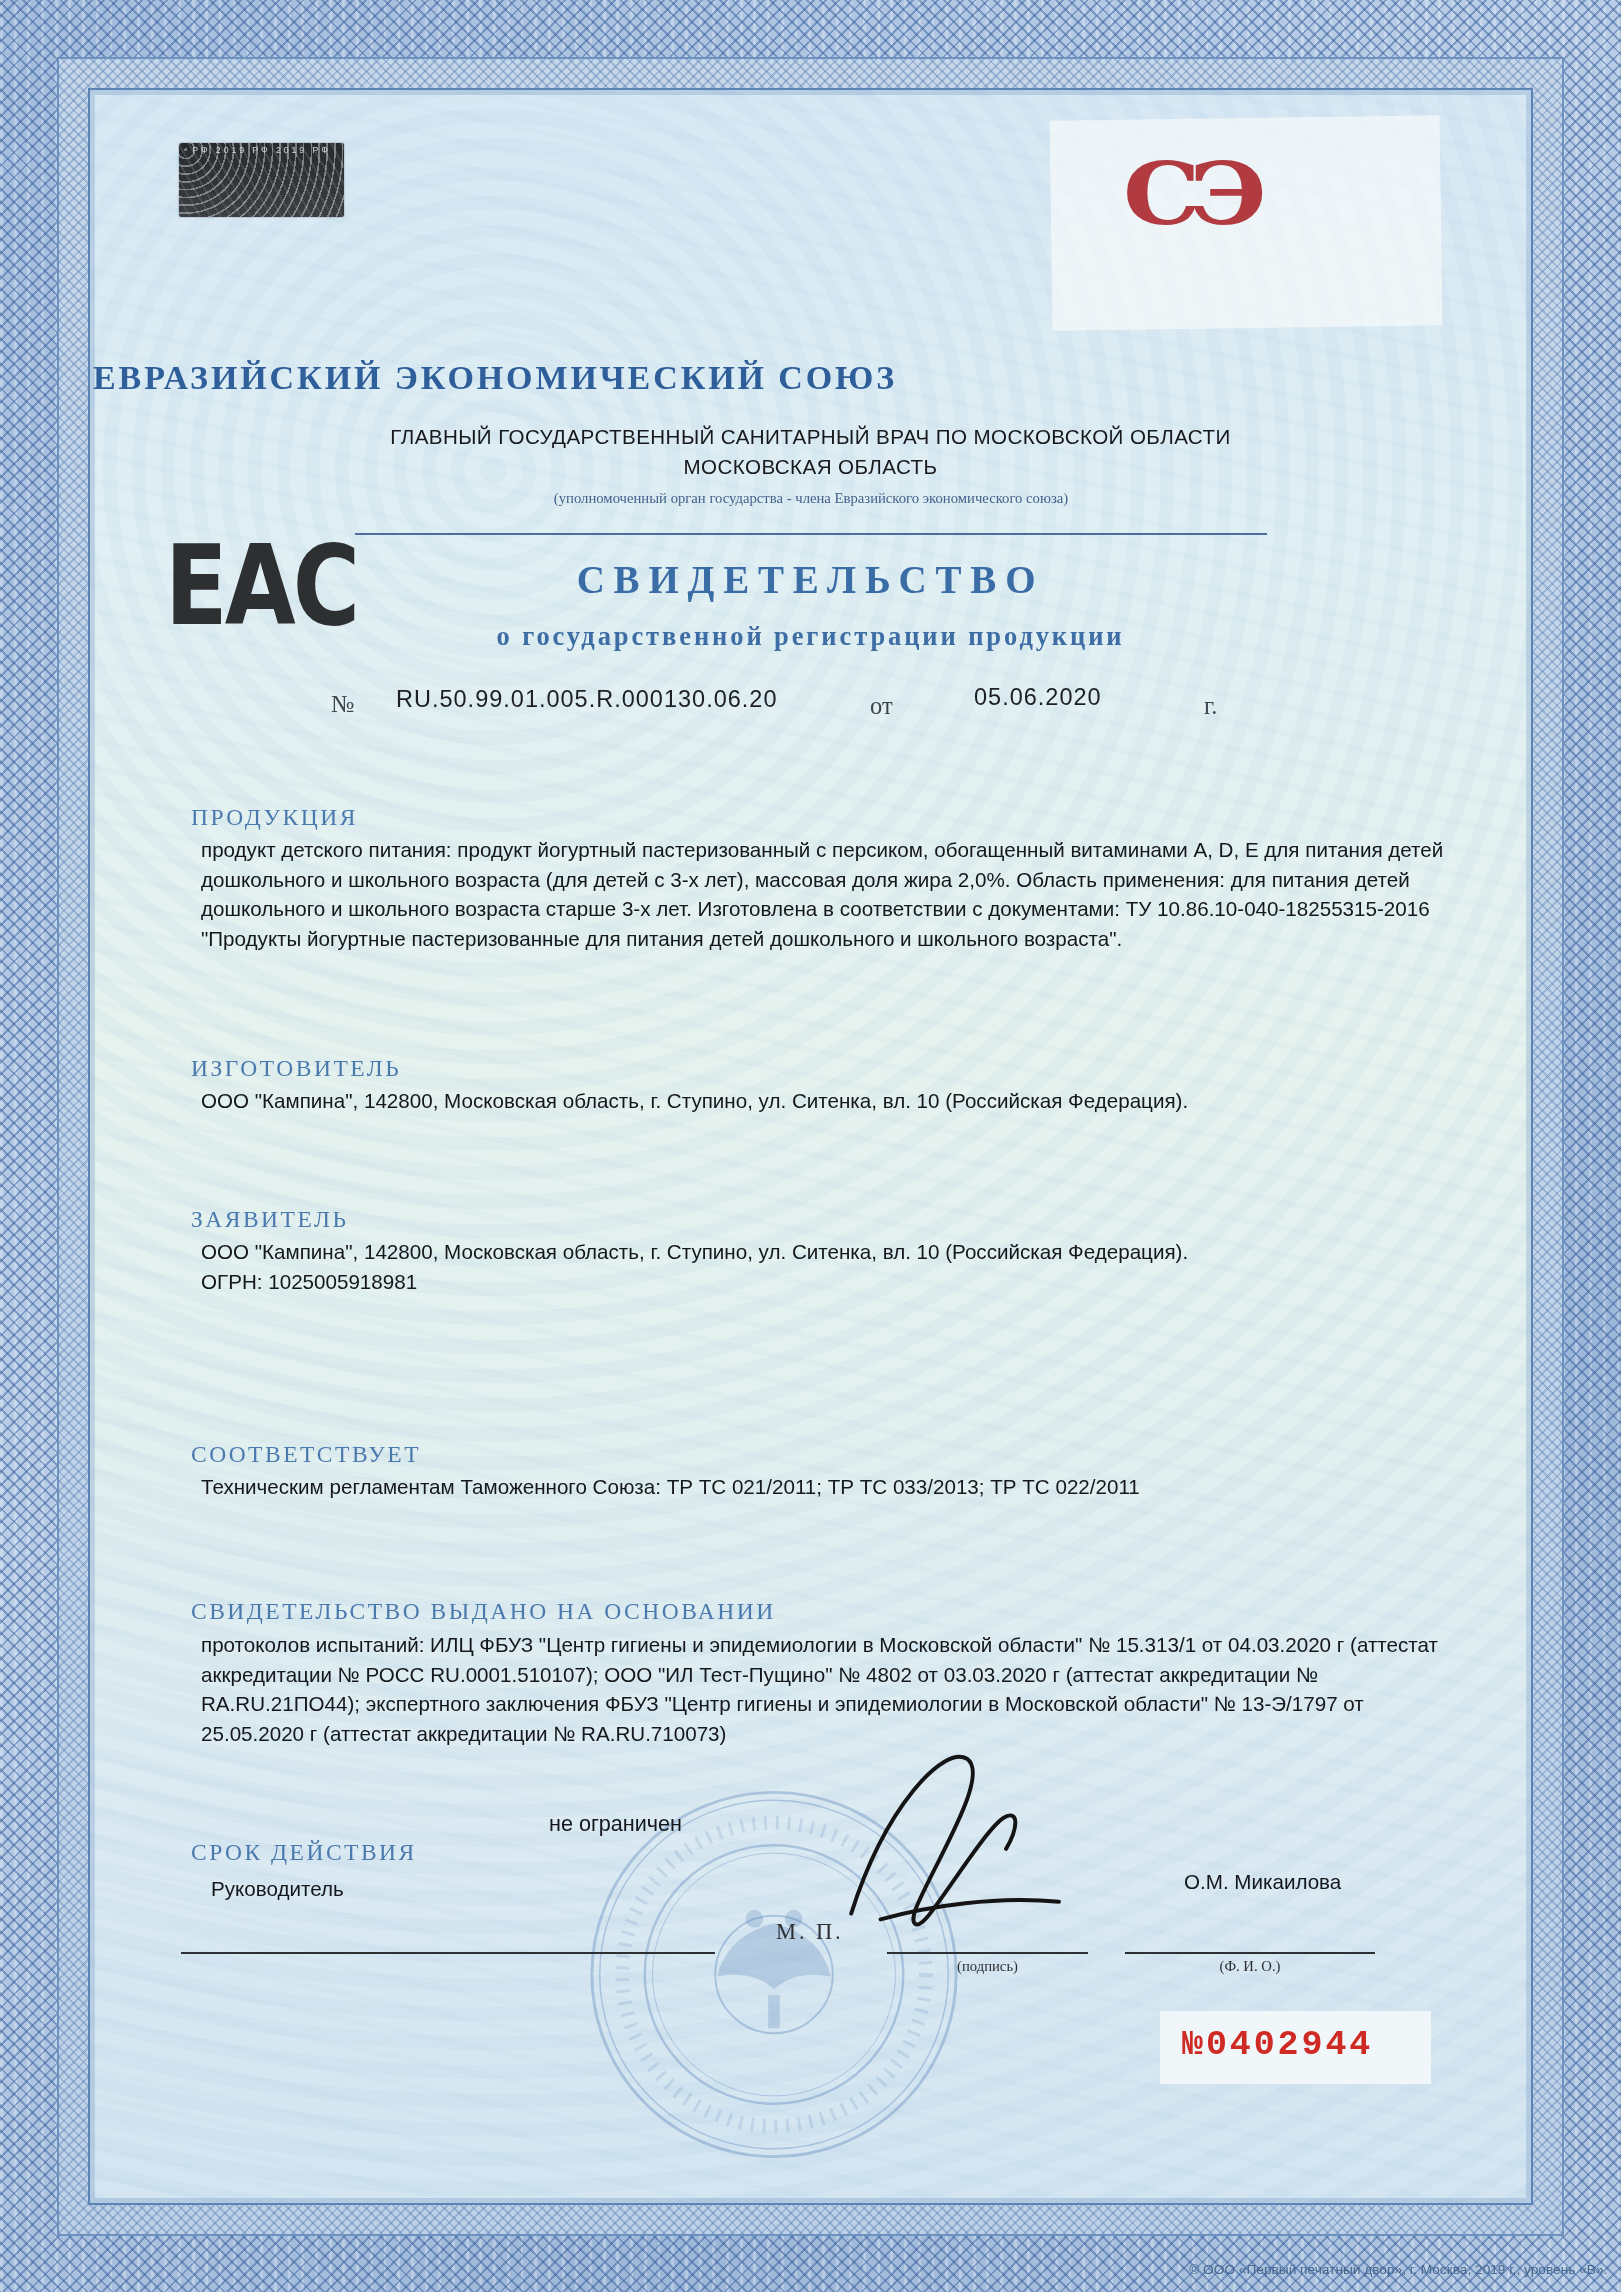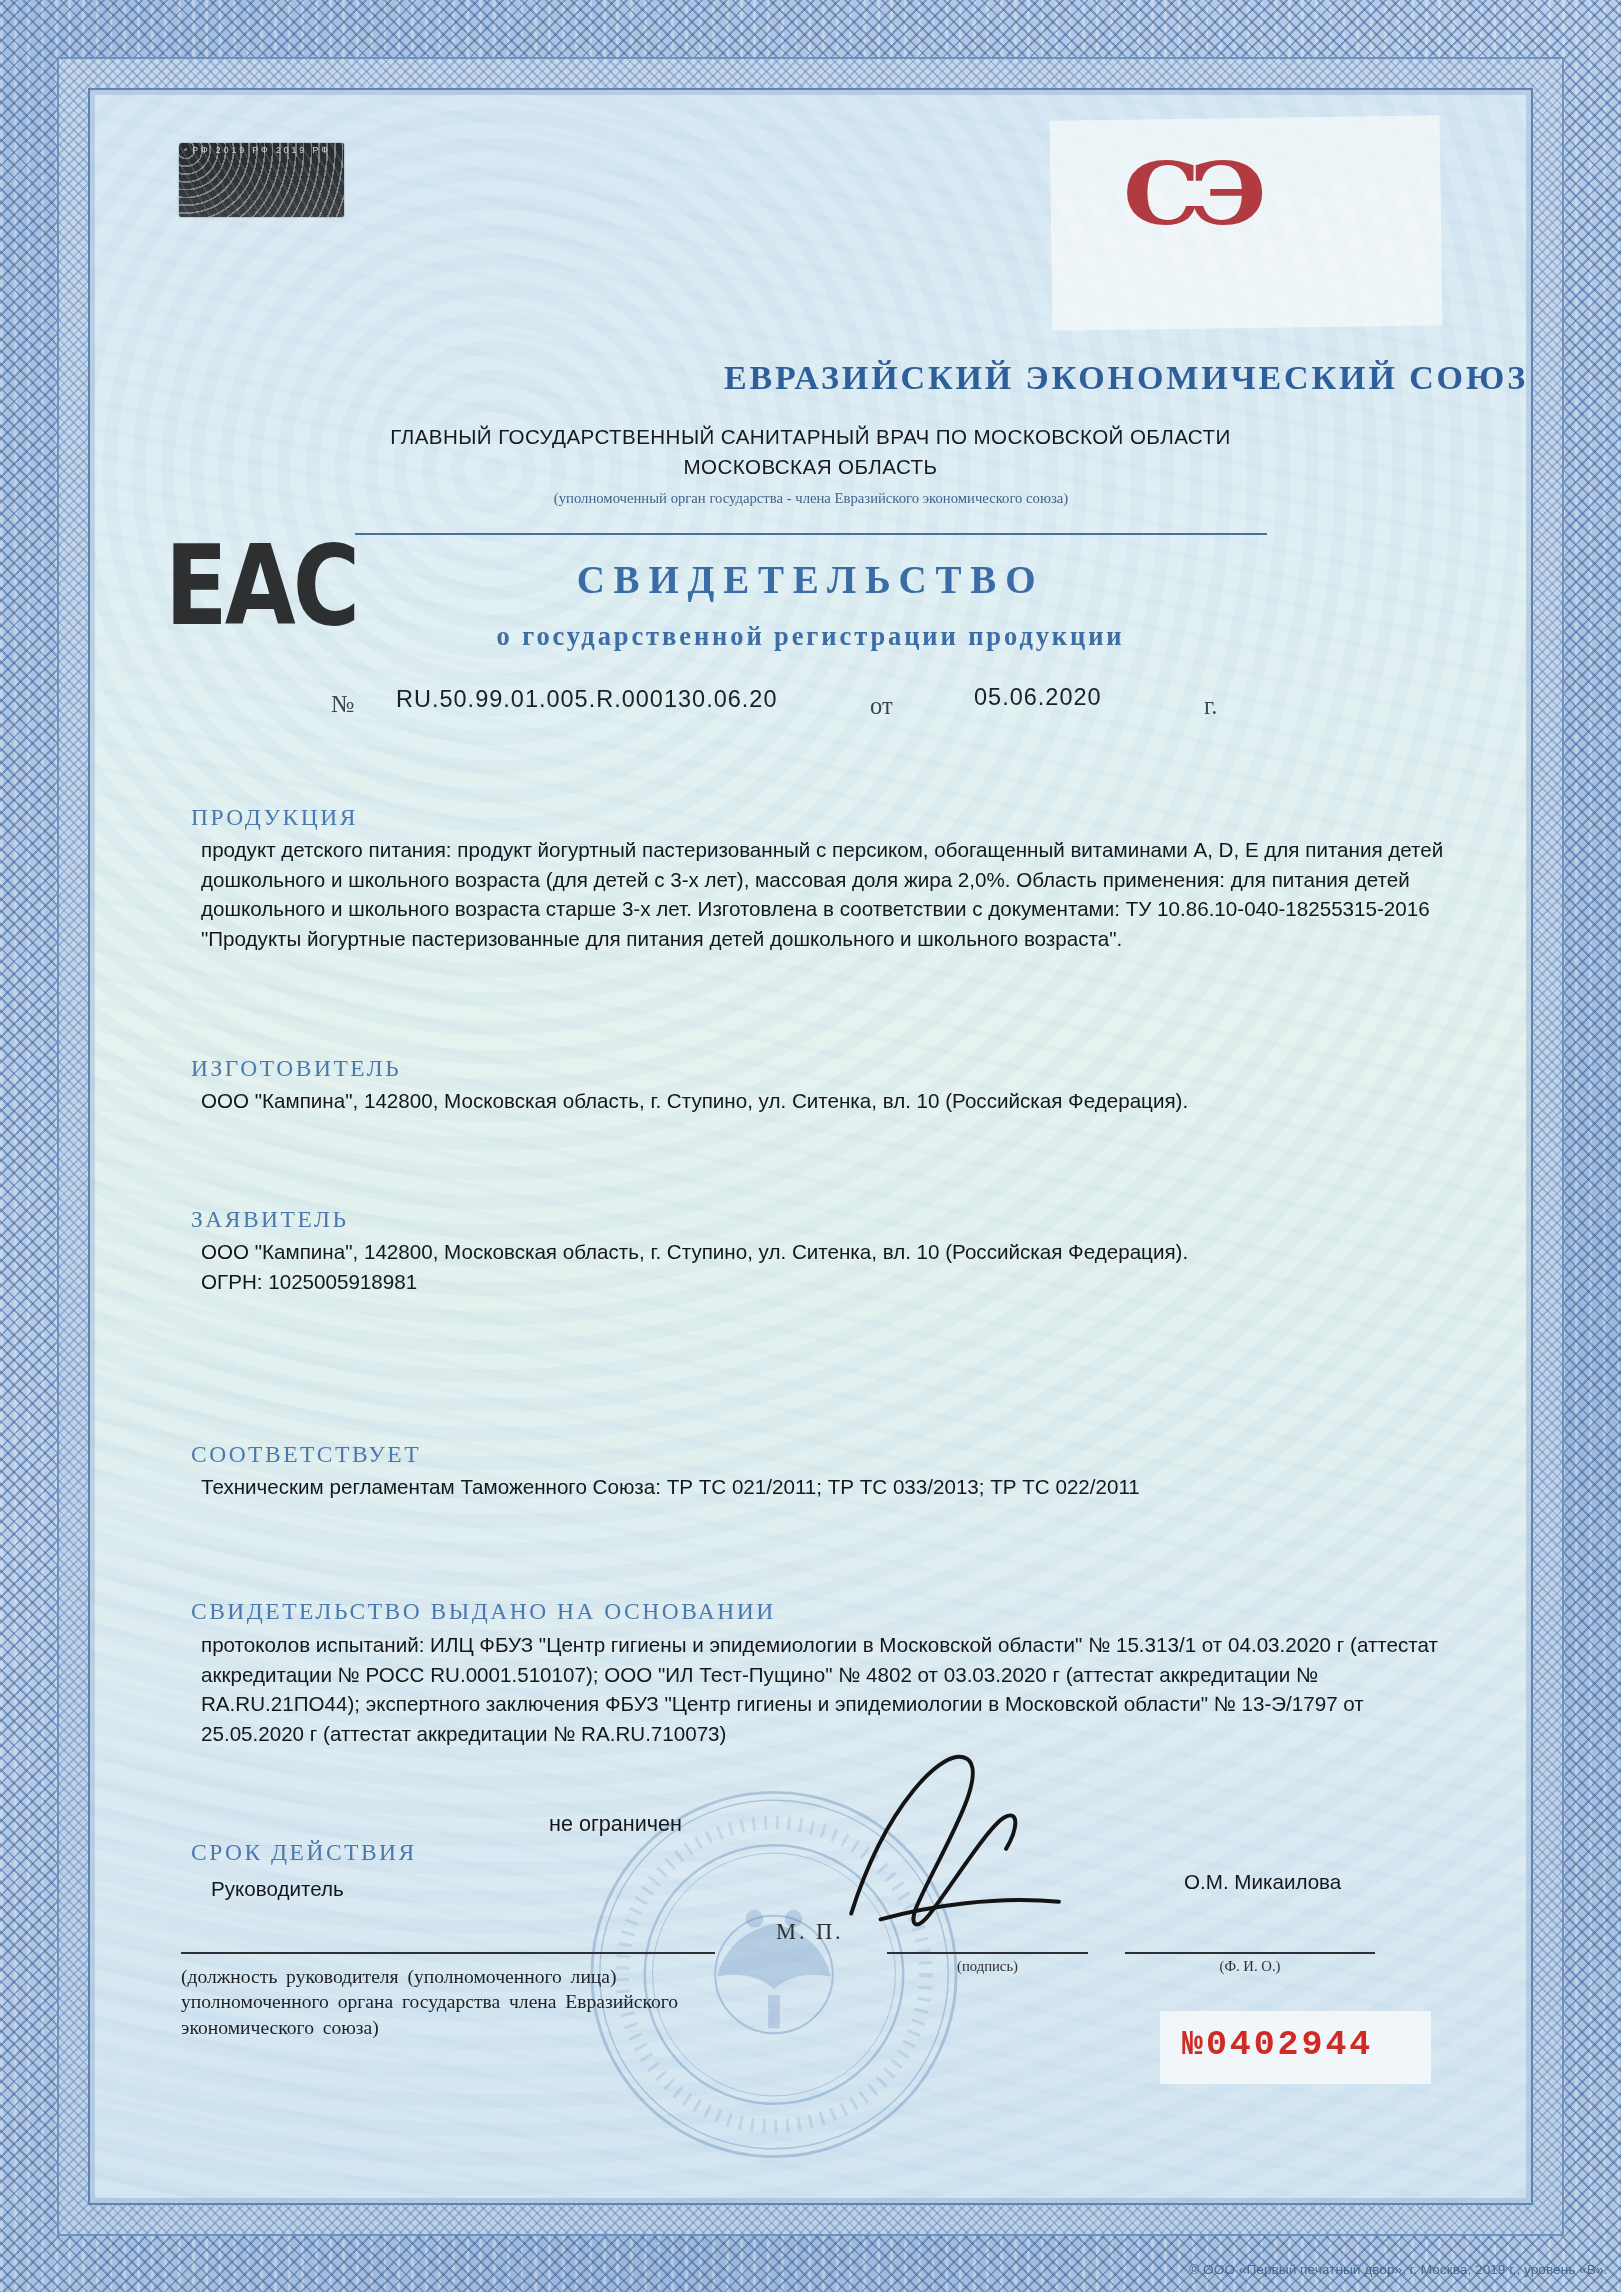--- a/index.html
+++ b/index.html
@@ -37,21 +37,21 @@
   .inner-page::before{
     content:"";position:absolute;inset:0;
     background:
       repeating-radial-gradient(circle at 28% 18%, rgba(120,160,205,.06) 0 13.7px, rgba(0,0,0,0) 13.7px 29px),
       repeating-linear-gradient(12deg, rgba(140,180,215,.05) 0 5.9px, rgba(0,0,0,0) 5.9px 25.5px);
     pointer-events:none;
   }
   
   .abs{position:absolute;}
   .union-title{
-    left:93px;right:93px;top:359px;text-align:right;
+    left:93px;right:93px;top:359px;text-align:left;
     font-family:"Liberation Serif",serif;font-weight:bold;
     font-size:34px;letter-spacing:2.9px;color:#2f5f9b;
   }
   .auth-line{left:93px;right:93px;text-align:center;color:#17191c;font-size:20.6px;letter-spacing:0.4px;}
   .auth-note{
     left:355px;width:912px;top:490px;text-align:center;
     font-family:"Liberation Serif",serif;font-size:14.7px;color:#44618c;
     padding-bottom:26px;border-bottom:2px solid #4d6e9a;
   }
   .eac-logo{
@@ -202,21 +202,20 @@
 
   <div class="abs mp" style="left:776px;top:1919px;">М. П.</div>
 
   <div class="abs sig-line" style="left:887px;top:1952px;width:201px;"></div>
   <div class="abs sig-label" style="left:887px;top:1958px;width:201px;">(подпись)</div>
 
   <div class="abs sig-line" style="left:1125px;top:1952px;width:250px;"></div>
   <div class="abs sig-label" style="left:1125px;top:1958px;width:250px;">(Ф. И. О.)</div>
 
   <div class="abs sig-line" style="left:181px;top:1952px;width:534px;"></div>
-  <div class="abs pos-note" style="left:181px;top:1964px;width:549px;">(должность руководителя (уполномоченного лица) уполномоченного органа государства члена Евразийского экономического союза)</div>
 
   <div class="abs serial-patch"></div>
   <div class="abs serial">№0402944</div>
 
   <div class="abs copyright">© ООО «Первый печатный двор»,  г. Москва,  2019 г., уровень «В».</div>
 
 </div>
 
 
 </body></html>

